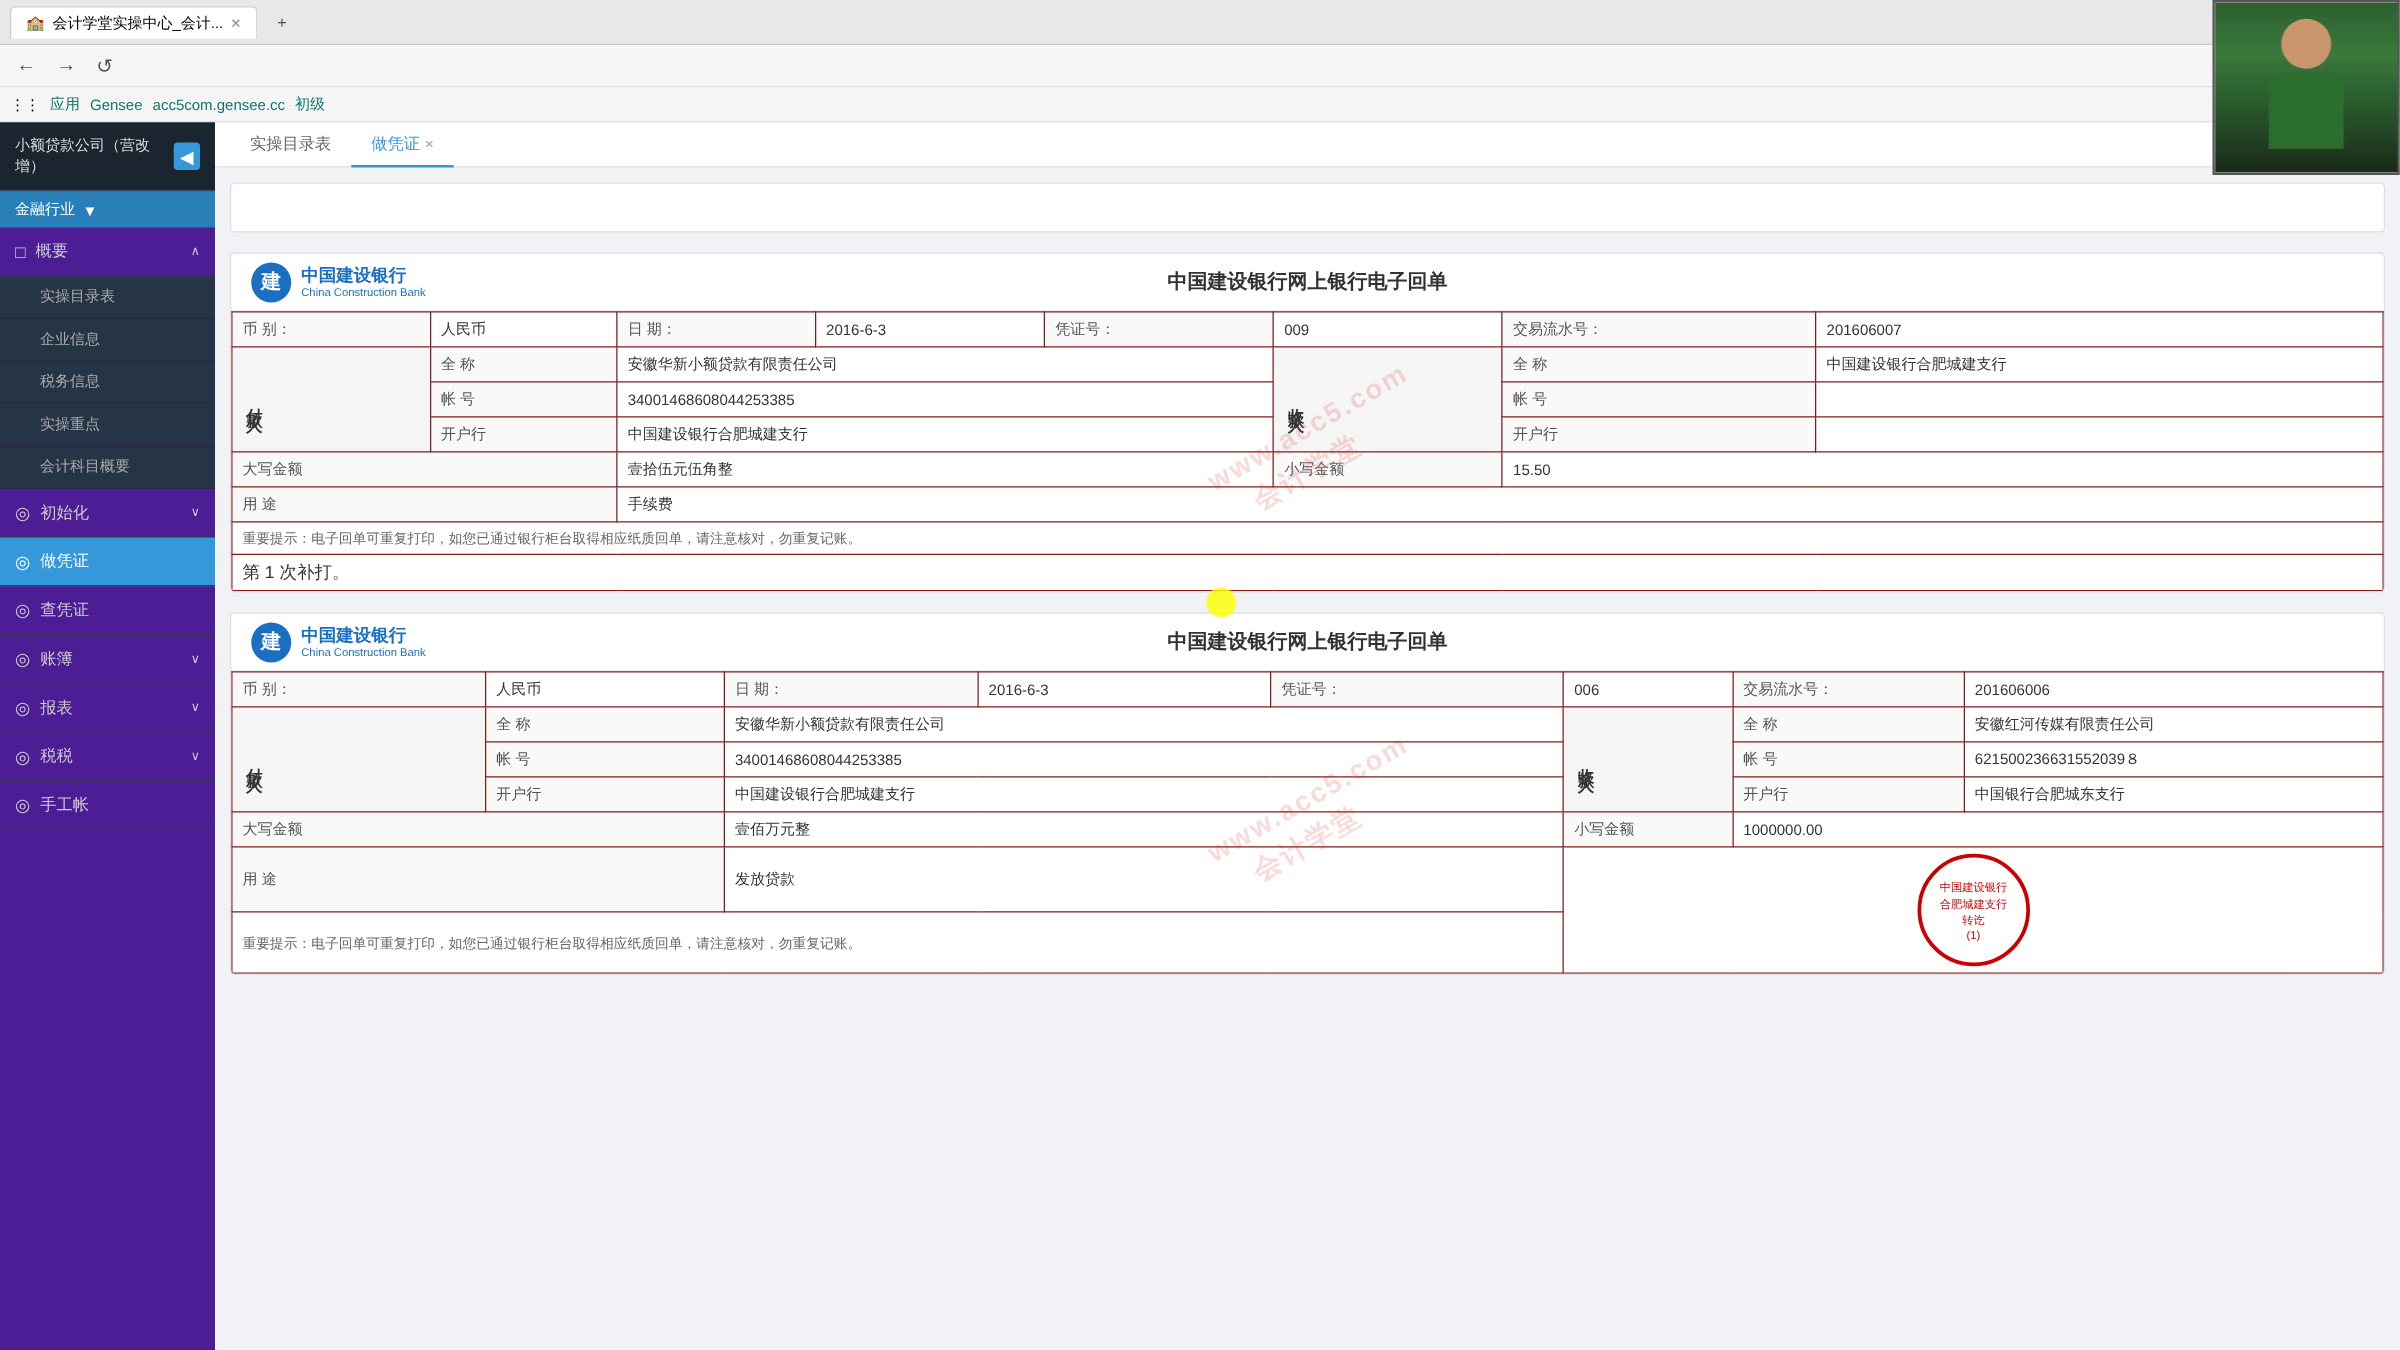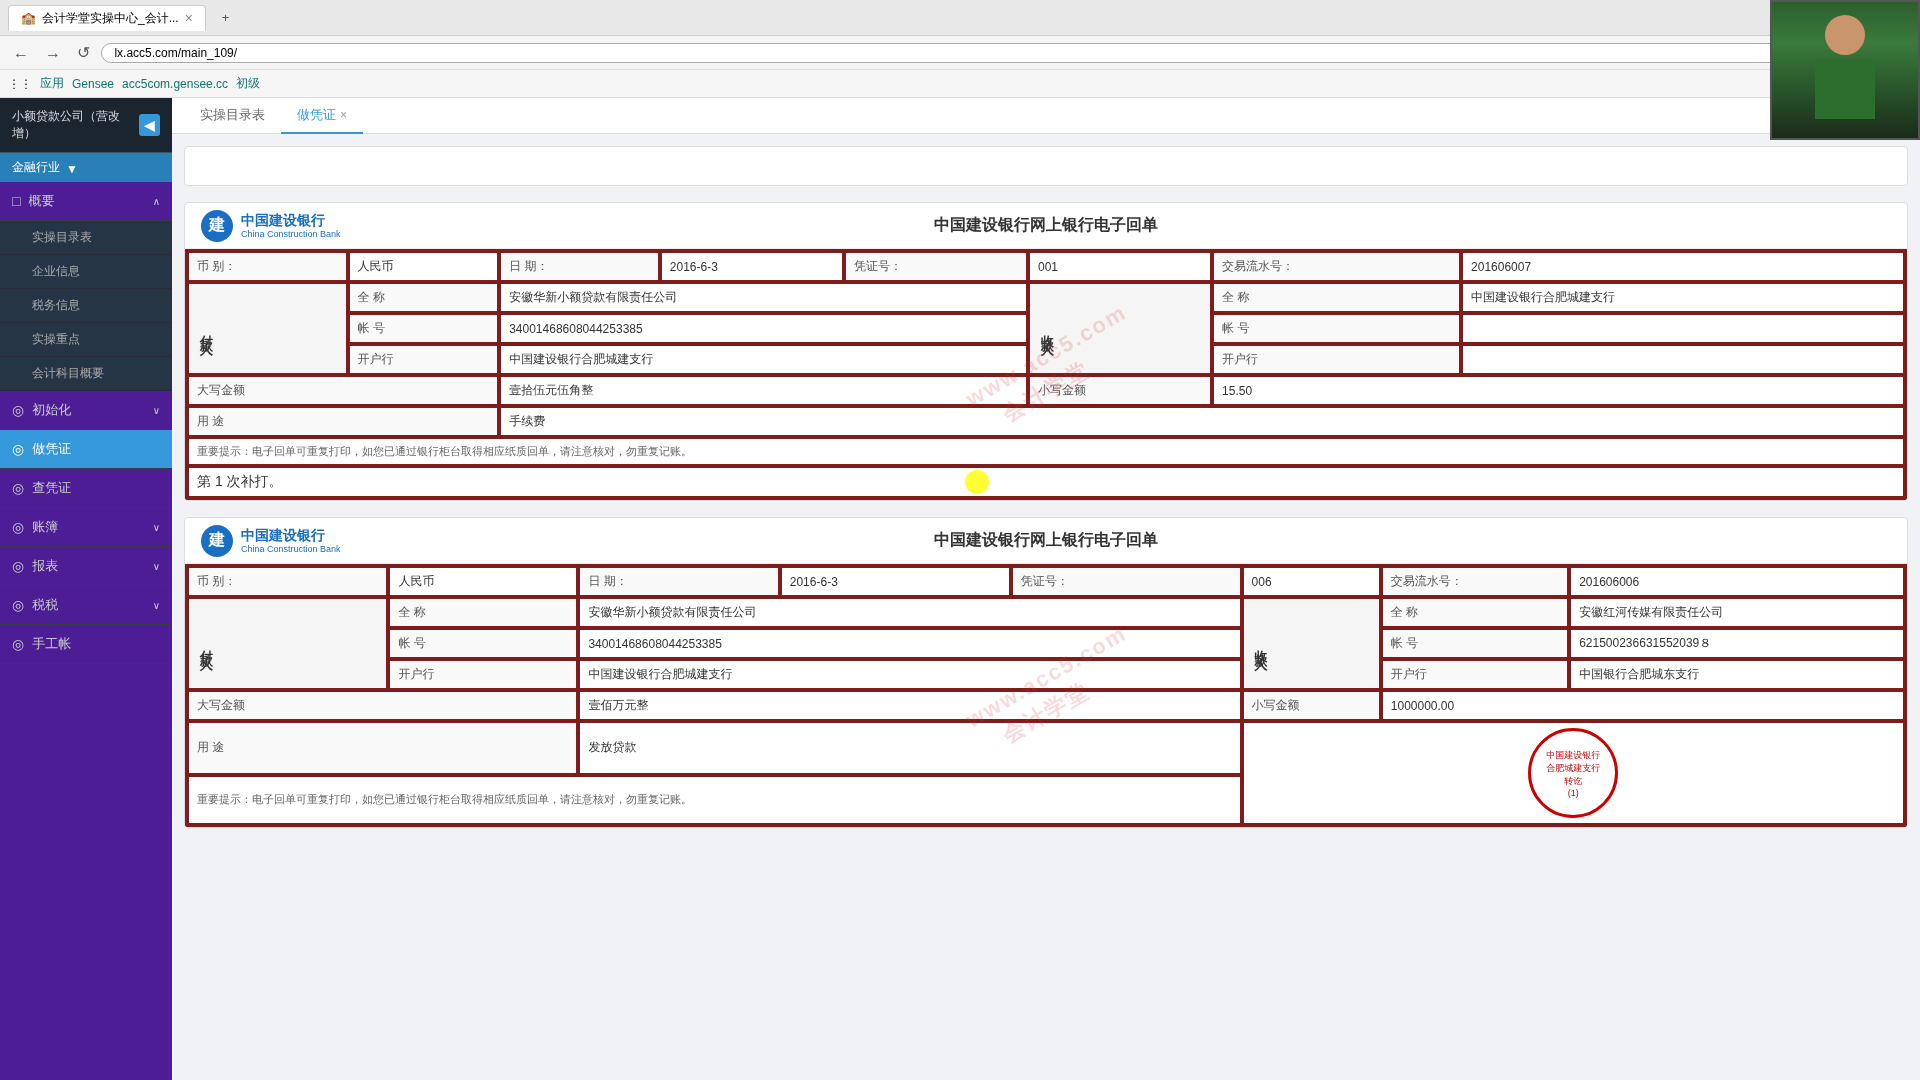--- a/index.html
+++ b/index.html
@@ -45,21 +45,21 @@
     .bank-card { background: white; border: 1px solid #ddd; border-radius: 4px; margin-bottom: 16px; padding: 0; overflow: hidden; }
     .bank-header { display: flex; align-items: center; justify-content: center; padding: 12px 16px; border-bottom: 1px solid #eee; position: relative; }
     .bank-logo { display: flex; align-items: center; gap: 8px; position: absolute; left: 16px; }
     .bank-logo-circle { width: 32px; height: 32px; background: #1a6fc4; border-radius: 50%; display: flex; align-items: center; justify-content: center; color: white; font-size: 16px; font-weight: bold; }
     .bank-logo-text { line-height: 1.2; }
     .bank-logo-cn { font-size: 14px; font-weight: bold; color: #1a6fc4; }
     .bank-logo-en { font-size: 9px; color: #1a6fc4; }
     .bank-title { font-size: 16px; color: #333; font-weight: bold; }
 
     .bank-table { width: 100%; border-collapse: collapse; }
-    .bank-table td, .bank-table th { border: 4px solid #7f1d1d; padding: 5px 8px; font-size: 12px; color: #333; }
+    .bank-table td, .bank-table th { border: 1px solid #7f1d1d; padding: 5px 8px; font-size: 12px; color: #333; }
     .bank-table .label-cell { background: #f9f9f9; color: #555; white-space: nowrap; }
     .bank-table .section-label { font-weight: bold; writing-mode: horizontal-tb; text-align: center; background: #f5f5f5; }
     .vertical-label { writing-mode: vertical-rl; text-orientation: mixed; text-align: center; font-size: 13px; font-weight: bold; }
 
     
     .stamp { border: 3px solid #c00; border-radius: 50%; width: 90px; height: 90px; display: flex; flex-direction: column; align-items: center; justify-content: center; color: #c00; font-size: 9px; text-align: center; margin: auto; padding: 5px; }
 
     
     .video-overlay { position: fixed; top: 0; right: 0; width: 150px; height: 140px; background: #1a1a1a; border: 2px solid #555; overflow: hidden; z-index: 100; }
     .video-person { width: 100%; height: 100%; background: linear-gradient(180deg, #2c5f2e 0%, #3a7a3c 30%, #2a5a2c 60%, #1a2a1a 100%); display: flex; align-items: center; justify-content: center; }
@@ -94,21 +94,20 @@
       <span>🏫</span>
       <span>会计学堂实操中心_会计...</span>
       <span class="browser-tab-close">×</span>
     </div>
     <div style="padding:4px 8px;cursor:pointer;color:#555;">+</div>
   </div>
   <div class="browser-nav">
     <button class="nav-btn">←</button>
     <button class="nav-btn">→</button>
     <button class="nav-btn">↺</button>
-    <input class="address-bar" type="text" value="lx.acc5.com/main_109/" style="">
   </div>
   <div class="bookmarks">
     <span>⋮⋮</span>
     <span class="bookmark-item">应用</span>
     <span class="bookmark-item">Gensee</span>
     <span class="bookmark-item">acc5com.gensee.cc</span>
     <span class="bookmark-item">初级</span>
   </div>
 </div>
 
@@ -230,21 +229,21 @@
             <div class="wm-text" style="margin-top:8px;">会计学堂</div>
           </div>
           <table class="bank-table">
             <tbody>
                 <tr>
               <td class="label-cell">币 别：</td>
               <td>人民币</td>
               <td class="label-cell">日  期：</td>
               <td>2016-6-3</td>
               <td class="label-cell">凭证号：</td>
-              <td>001</td>
+              <td>009</td>
               <td class="label-cell">交易流水号：</td>
               <td>201606007</td>
             </tr>
             <tr>
               <td rowspan="3" class="section-label">
                 <div class="vertical-label">付 款 人</div>
               </td>
               <td class="label-cell">全 称</td>
               <td colspan="3">安徽华新小额贷款有限责任公司</td>
               <td rowspan="3" class="section-label">

